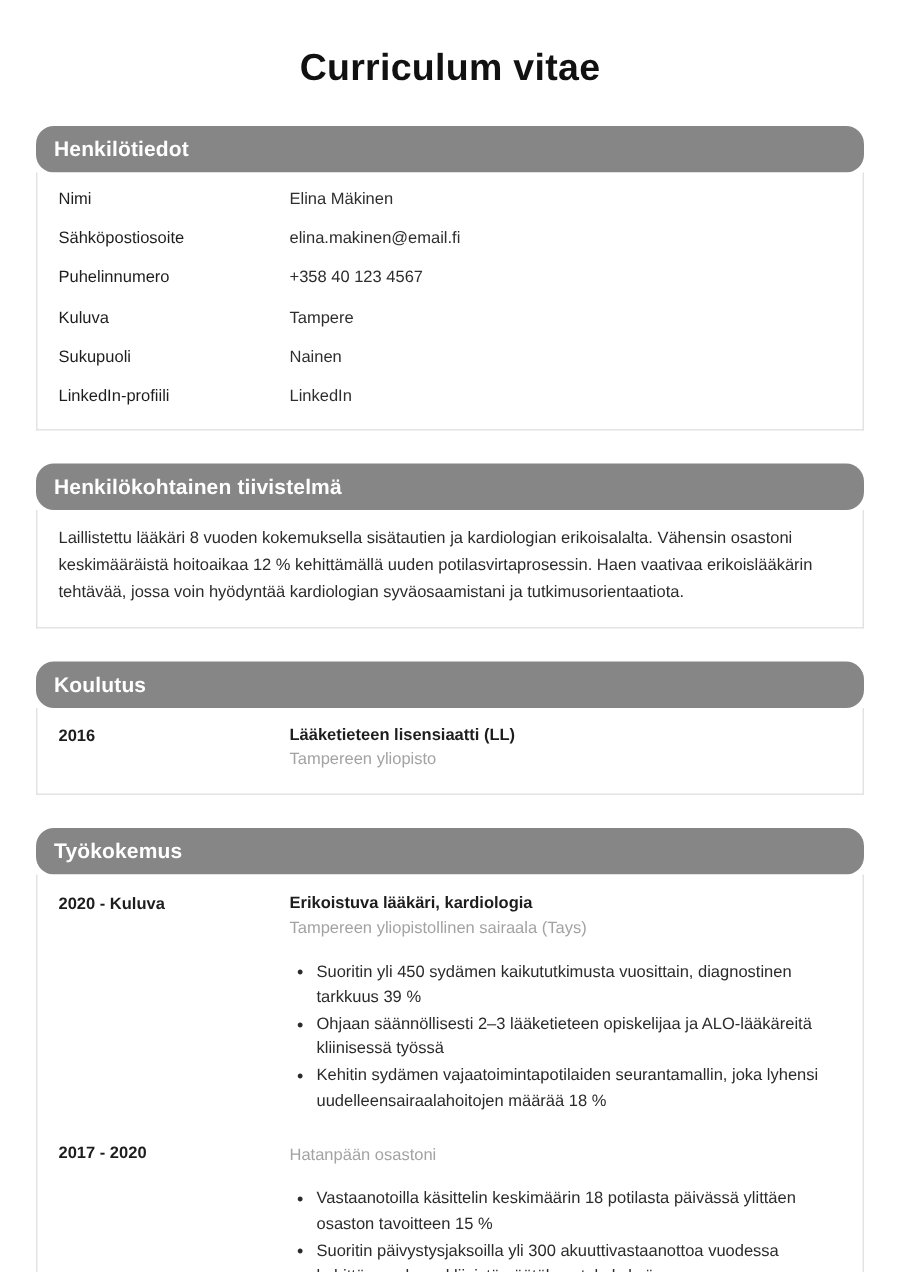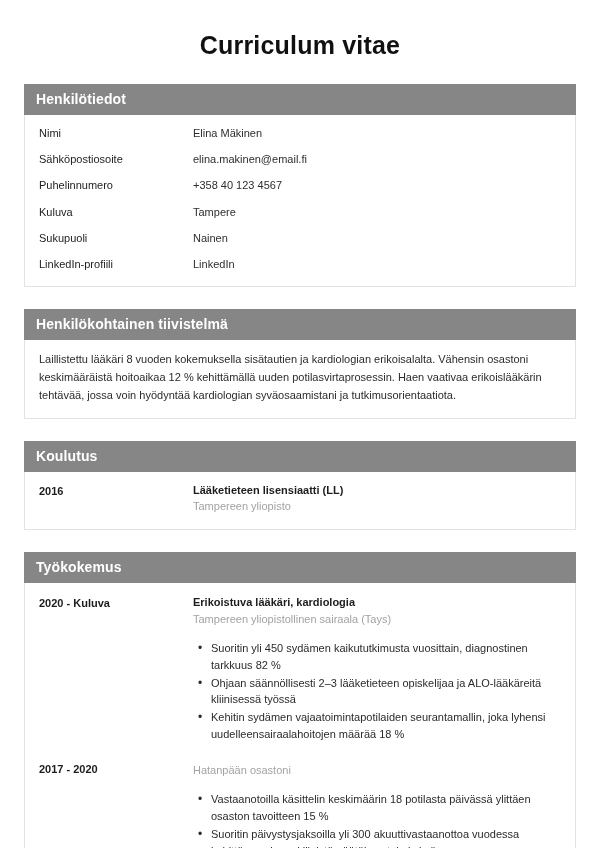--- a/index.html
+++ b/index.html
@@ -50,20 +50,21 @@
 
   .section-header {
     background: #868686;
     color: #ffffff;
     font-size: 14px;
     font-weight: bold;
     padding: 7px 12px 8px 12px;
     margin: 0 24px;
     box-sizing: border-box;
     letter-spacing: 0.1px;
+    border-radius: 12px;
   }
 
   .card-body {
     padding: 12px 14px 14px 14px;
   }
 
   
   .info-table {
     width: 100%;
     border-collapse: collapse;
@@ -231,21 +232,21 @@
     <div class="section-header">Työkokemus</div>
     <div class="card">
       <div class="exp-body">
 
         <div class="entry">
           <div class="entry-date">2020 - Kuluva</div>
           <div class="entry-main">
             <div class="entry-title">Erikoistuva lääkäri, kardiologia</div>
             <div class="entry-org">Tampereen yliopistollinen sairaala (Tays)</div>
             <ul class="entry-bullets">
-              <li>Suoritin yli 450 sydämen kaikututkimusta vuosittain, diagnostinen tarkkuus 82 %</li>
+              <li>Suoritin yli 450 sydämen kaikututkimusta vuosittain, diagnostinen tarkkuus 39 %</li>
               <li>Ohjaan säännöllisesti 2–3 lääketieteen opiskelijaa ja ALO-lääkäreitä kliinisessä työssä</li>
               <li>Kehitin sydämen vajaatoimintapotilaiden seurantamallin, joka lyhensi uudelleensairaalahoitojen määrää 18 %</li>
             </ul>
           </div>
         </div>
 
         <div class="entry">
           <div class="entry-date">2017 - 2020</div>
           <div class="entry-main">
             <div class="entry-org">Hatanpään osastoni</div>

